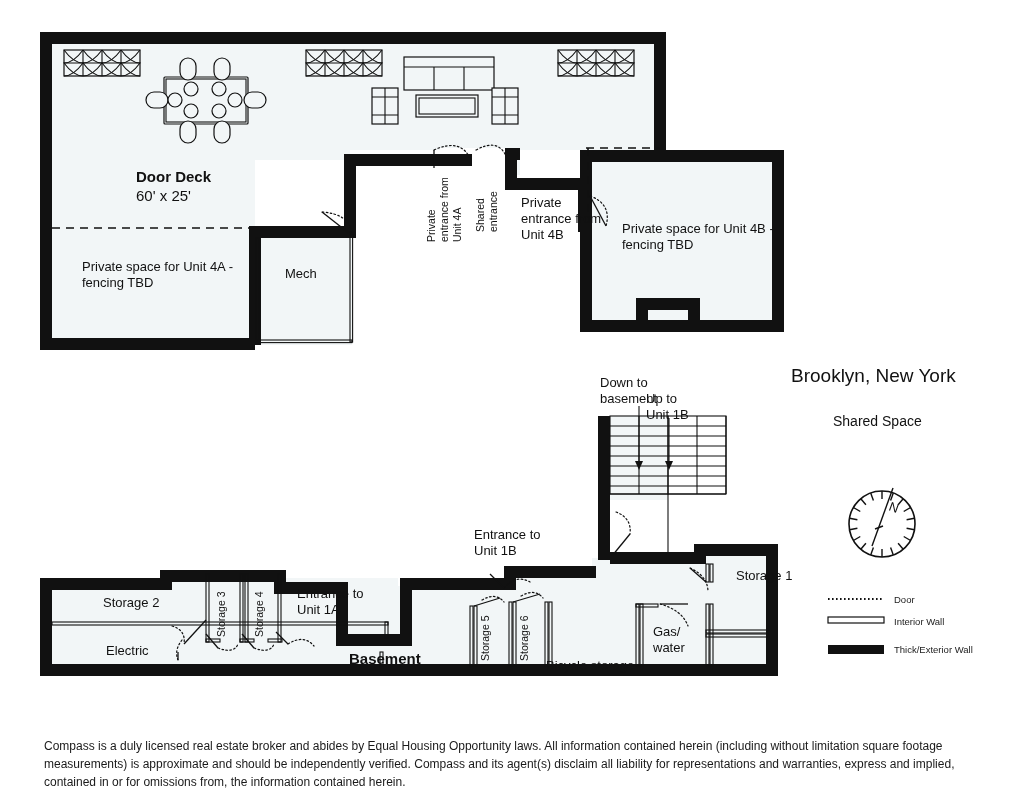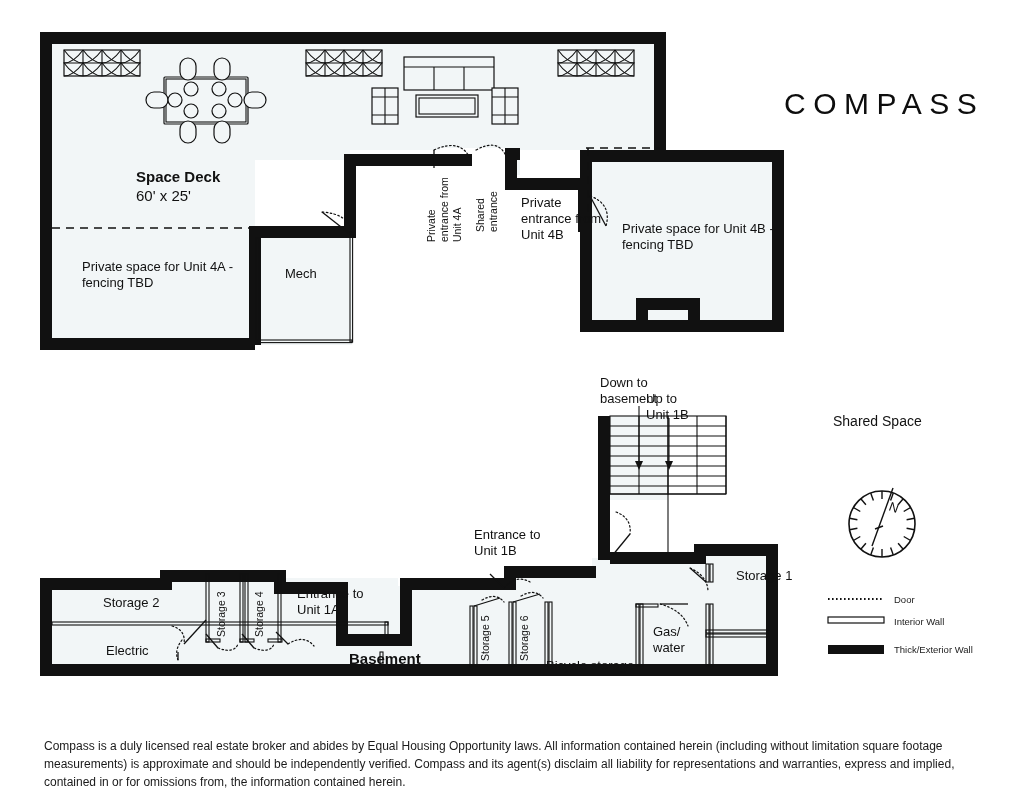--- a/index.html
+++ b/index.html
@@ -252,27 +252,25 @@
     <text x="6" y="-14" font-family="Liberation Sans, sans-serif" font-size="13" fill="#111" transform="rotate(20,6,-14)">N</text>
   </g>
 
   <g>
     <path d="M828,599 H884" stroke="#111" stroke-width="2" stroke-dasharray="1.6 2.4" fill="none"></path>
     <rect x="828" y="617" width="56" height="6" fill="#fff" stroke="#111" stroke-width="1.2"></rect>
     <rect x="828" y="645" width="56" height="9" fill="#111"></rect>
   </g>
 </svg>
 
-<div class="brand" style="left:784px;top:87px;">
-  <span>COMPASS</span>
-</div>
-
+
+<div class="lbl addr2" style="left:791px;top:364px;">Brooklyn, New York</div>
 <div class="lbl shared" style="left:833px;top:413px;">Shared Space</div>
 
-<div class="lbl roofdeck" style="left:136px;top:168px;">Space Deck</div>
+<div class="lbl roofdeck" style="left:136px;top:168px;">Door Deck</div>
 <div class="lbl roofdim" style="left:136px;top:187px;">60' x 25'</div>
 <div class="lbl rm" style="left:82px;top:259px;">Private space for Unit 4A -
 fencing TBD</div>
 <div class="lbl rm" style="left:285px;top:266px;">Mech</div>
 <div class="lbl rmsm vert" style="left:425px;top:242px;transform:rotate(-90deg);">Private
 entrance from
 Unit 4A</div>
 <div class="lbl rmsm vert" style="left:474px;top:232px;transform:rotate(-90deg);">Shared
 entrance</div>
 <div class="lbl rm" style="left:521px;top:195px;">Private

